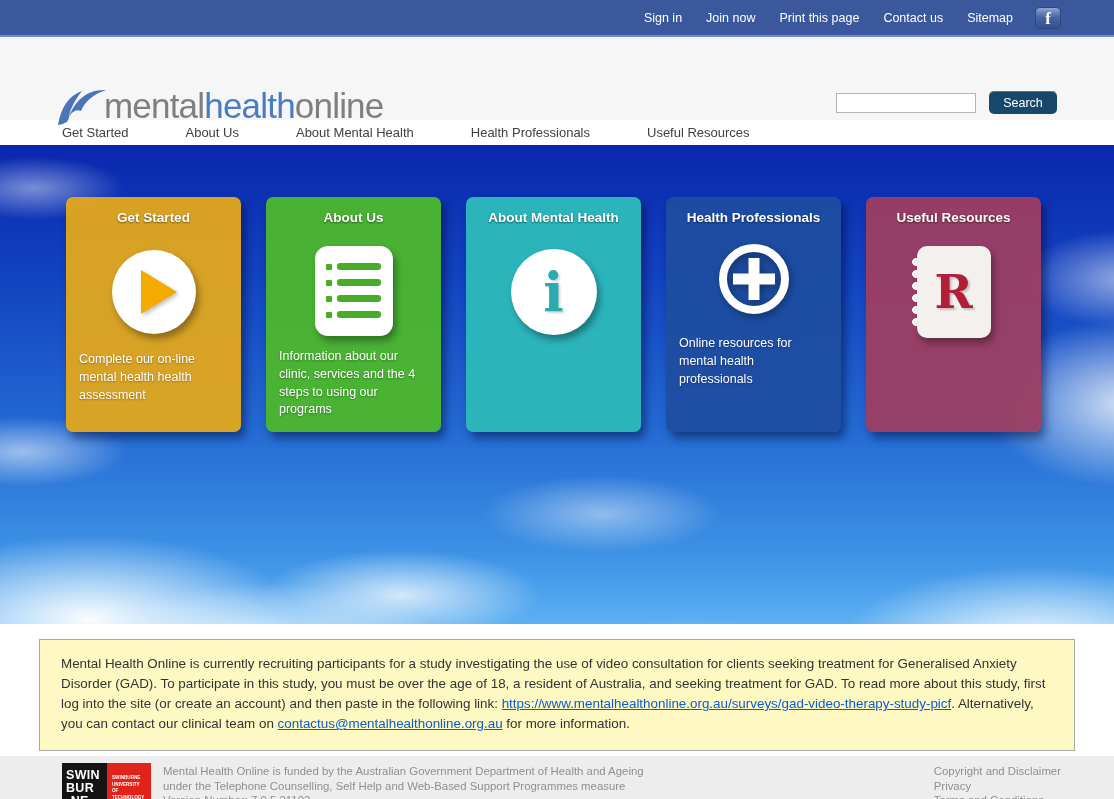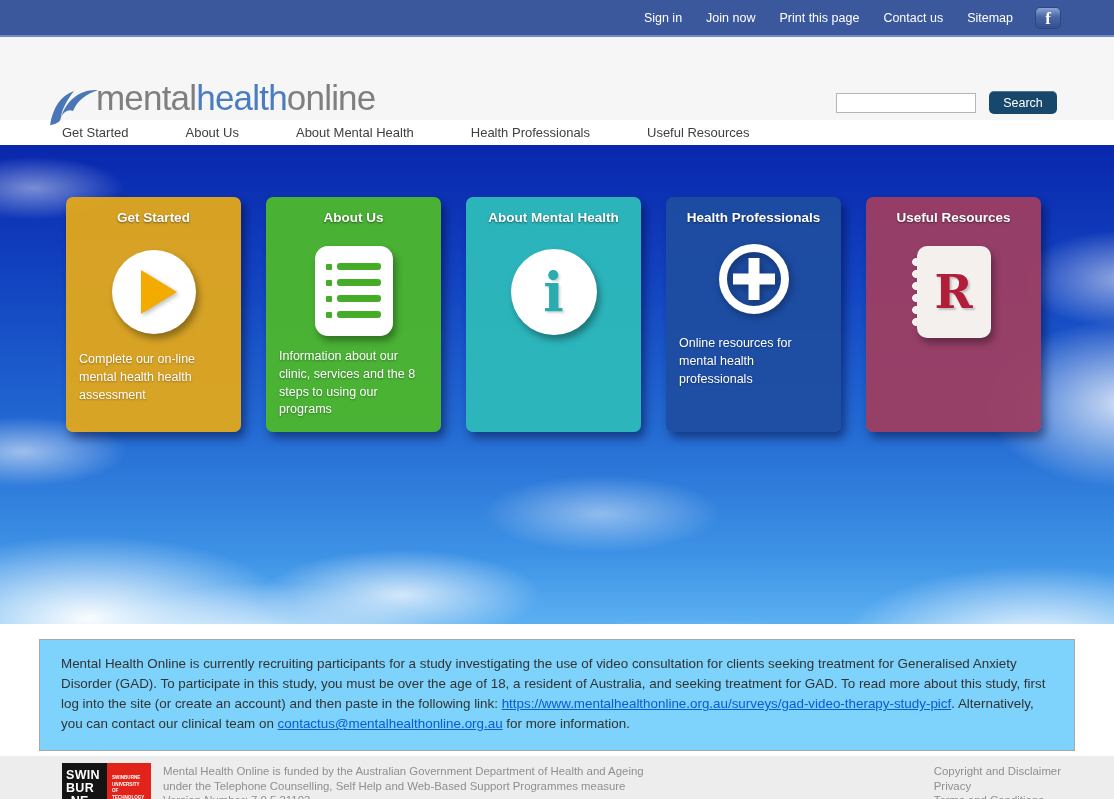--- a/index.html
+++ b/index.html
@@ -11,21 +11,21 @@
             display:flex; align-items:center; justify-content:flex-end; padding-right:50px; }
   .topbar-link { color:#fff; font-size:12.5px; padding:0 12px; cursor:pointer; white-space:nowrap; }
   .fb-icon { width:26px; height:22px; margin-left:10px; margin-right:3px; border-radius:5px;
              background:linear-gradient(#8ba3d4 0%, #4a66a5 45%, #35508e 100%);
              border:1px solid #2c4781; color:#fff; font-weight:bold; font-size:17px;
              font-family:"Liberation Serif", serif; display:flex; align-items:flex-end;
              justify-content:center; line-height:0.95; overflow:hidden; cursor:pointer; }
 
   
   .header { height:83px; background:#f6f6f6; position:relative; }
-  .logo { position:absolute; left:48px; top:44px; display:flex; align-items:flex-start; cursor:pointer; }
+  .logo { position:absolute; left:56px; top:44px; display:flex; align-items:center; cursor:pointer; }
   .logo svg { margin-right:-4px; margin-bottom:0px; }
   .logo-text { font-size:35px; color:#7f7f7f; letter-spacing:-0.8px; line-height:0.95; }
   .logo-text .blue { color:#4a7cc0; }
   .search-wrap { position:absolute; right:57px; top:54px; display:flex; align-items:center; gap:13px; }
   .search-input { width:140px; height:20px; border:1px solid #b5b5b5; background:#fff; font-size:12px; padding:0 4px; }
   .search-btn { width:68px; height:23px; background:#17486b; color:#fff; border:1px solid #0e3k55;
                 border:none; border-radius:5px; font-size:12.5px; cursor:pointer;
                 box-shadow:inset 0 1px 0 rgba(255,255,255,0.25); }
 
   
@@ -92,21 +92,21 @@
   .res-book { width:74px; height:92px; background:#f3f0ee; border-radius:10px; position:relative;
               display:flex; align-items:center; justify-content:center;
               box-shadow:3px 5px 7px rgba(0,0,0,0.35); }
   .res-spiral { position:absolute; left:-6px; top:10px; bottom:10px; width:10px;
                 background-image:radial-gradient(circle 4px at 5px 6px, #f3f0ee 3.6px, transparent 4.2px);
                 background-size:10px 12px; background-repeat:repeat-y; }
   .res-r { font-family:"DejaVu Serif", serif; font-weight:bold; font-size:46px;
            color:#b01e3a; line-height:1; text-shadow:2px 2px 2px rgba(0,0,0,0.2); }
 
   
-  .notice { margin:15px 39px 0 39px; border:1px solid #a8a8a8; background:#7dd3fc;
+  .notice { margin:15px 39px 0 39px; border:1px solid #a8a8a8; background:#fef9c3;
             padding:14px 21px 16px 21px; font-size:13.4px; color:#333; line-height:1.5; }
   .notice a { color:#0b5bd3; text-decoration:underline; cursor:pointer; }
 
   
   .footer { margin-top:5px; background:#ededed; height:60px; display:flex; padding:7px 53px 0 62px; }
   .sw-logo { display:flex; flex:none; }
   .sw-black { width:45px; height:50px; background:#141414; color:#fff; font-size:12.5px; font-weight:bold;
               letter-spacing:0.3px; display:flex; flex-direction:column; justify-content:center;
               padding-left:4px; line-height:1.06; }
   .sw-red { width:44px; height:50px; background:#e2231a; color:#fff; font-size:4.6px; font-weight:bold;
@@ -181,21 +181,21 @@
             <div class="list-row">
                 <div class="list-dot"></div>
                 <div class="list-bar"></div>
               </div>
             <div class="list-row">
                 <div class="list-dot"></div>
                 <div class="list-bar"></div>
               </div>
           </div>
         </div>
-        <div class="card-desc">Information about our clinic, services and the 8 steps to using our programs</div>
+        <div class="card-desc">Information about our clinic, services and the 4 steps to using our programs</div>
       </div>
 
       <div class="card card-amh">
         <div class="card-title">About Mental Health</div>
         <div class="icon-area">
           <div class="info-circle">
             <span class="info-i">i</span>
           </div>
         </div>
       </div>

